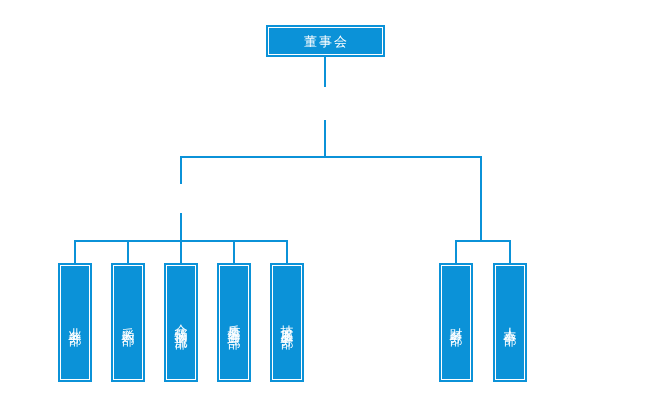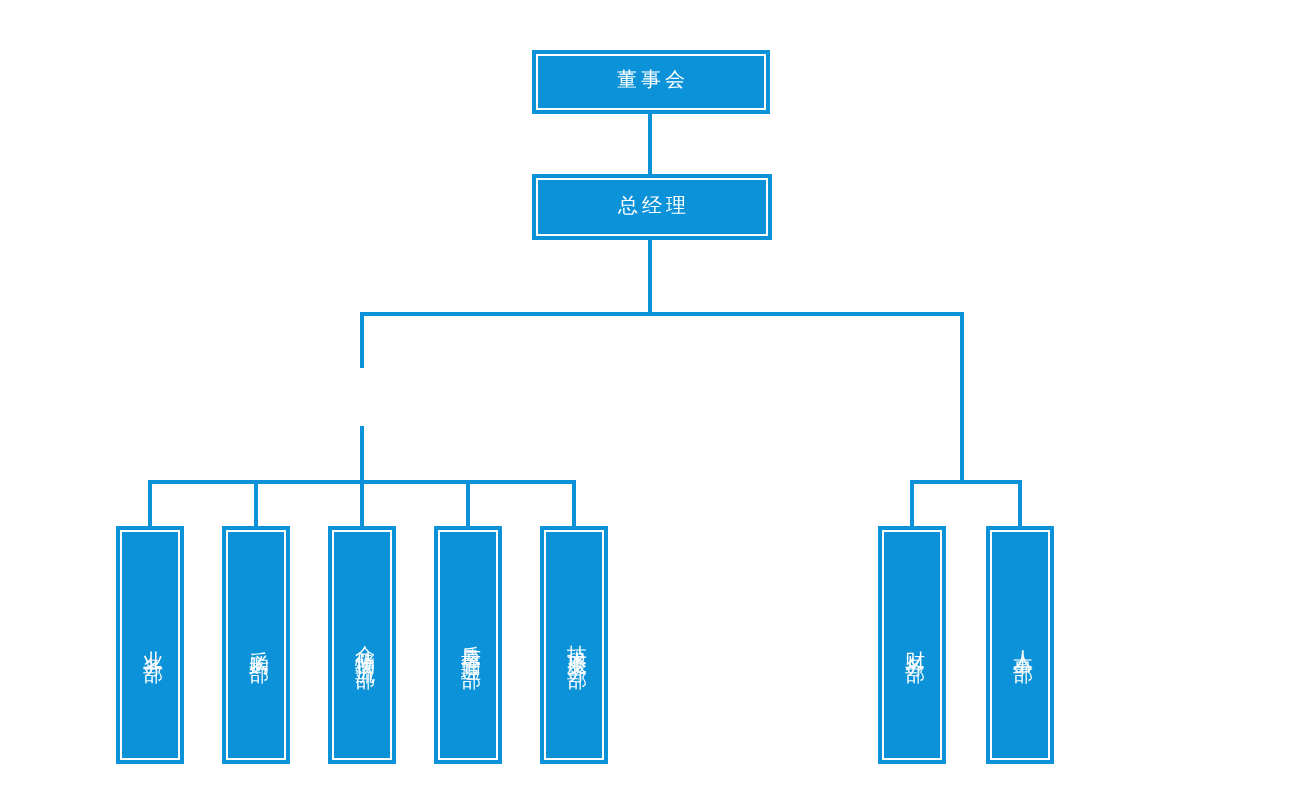--- a/index.html
+++ b/index.html
@@ -17,21 +17,21 @@
   
   .node {
     position: absolute;
     background: #0b92d8;
     border: 2px solid #0b92d8;
     box-shadow: inset 0 0 0 1px #ffffff;
     color: #ffffff;
     display: flex;
     align-items: center;
     justify-content: center;
-    font-size: 10px;
+    font-size: 13px;
     letter-spacing: 2px;
     text-align: center;
     line-height: 1;
   }
   .node.h { text-indent: 2px; }
   .node.v span {
     writing-mode: vertical-rl;
     text-orientation: upright;
     letter-spacing: 3px;
     margin-top: -2px;
@@ -91,21 +91,20 @@
   <div class="line" id="l-drop-2"></div>
   <div class="line" id="l-drop-3"></div>
   <div class="line" id="l-drop-4"></div>
   <div class="line" id="l-drop-5"></div>
   <div class="line" id="l-right-h"></div>
   <div class="line" id="l-drop-fin"></div>
   <div class="line" id="l-drop-hr"></div>
 
   <div class="node h" id="n-board">董事会</div>
 
-  <div class="node h" id="n-gm">总经理</div>
 
 
   <div class="node v deptbox" id="n-biz">
     <span>业务部</span>
   </div>
 
   <div class="node v deptbox" id="n-pur">
     <span>采购部</span>
   </div>
 

